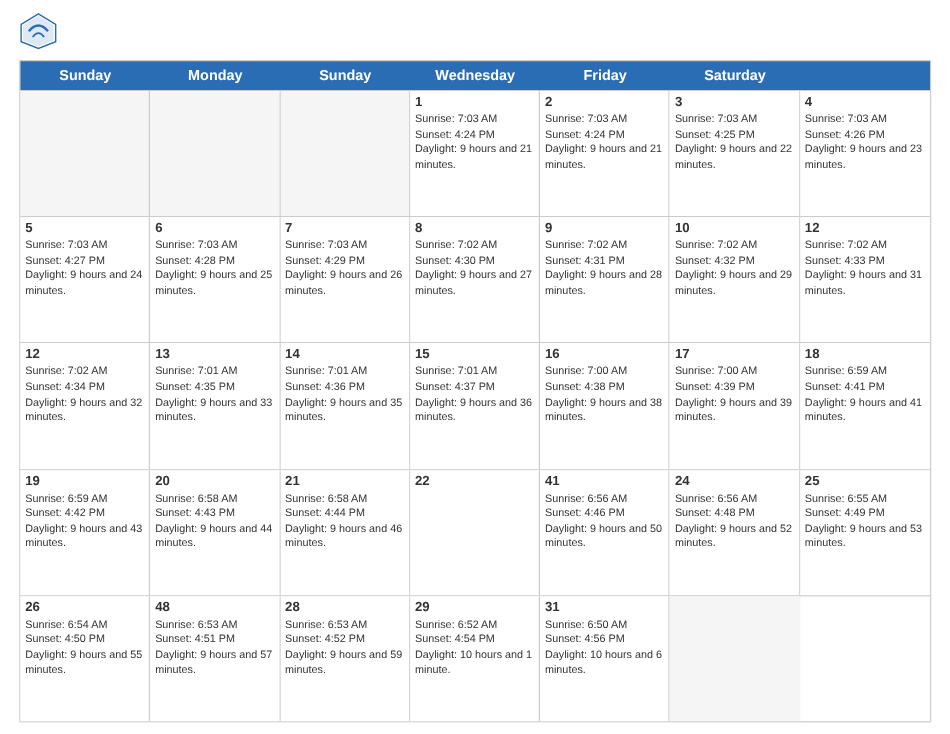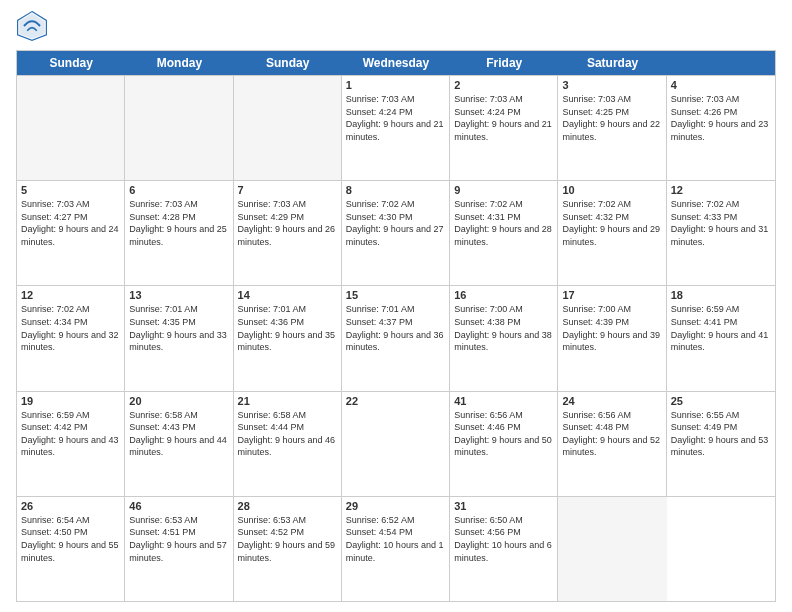--- a/index.html
+++ b/index.html
@@ -258,21 +258,21 @@
             <div class="day-number">25</div>
             <div class="day-info">Sunrise: 6:55 AM<br>Sunset: 4:49 PM<br>Daylight: 9 hours and 53 minutes.</div>
           </div>
         </div>
         <div class="cal-week">
           <div class="cal-cell">
             <div class="day-number">26</div>
             <div class="day-info">Sunrise: 6:54 AM<br>Sunset: 4:50 PM<br>Daylight: 9 hours and 55 minutes.</div>
           </div>
           <div class="cal-cell">
-            <div class="day-number">46</div>
+            <div class="day-number">48</div>
             <div class="day-info">Sunrise: 6:53 AM<br>Sunset: 4:51 PM<br>Daylight: 9 hours and 57 minutes.</div>
           </div>
           <div class="cal-cell">
             <div class="day-number">28</div>
             <div class="day-info">Sunrise: 6:53 AM<br>Sunset: 4:52 PM<br>Daylight: 9 hours and 59 minutes.</div>
           </div>
           <div class="cal-cell">
             <div class="day-number">29</div>
             <div class="day-info">Sunrise: 6:52 AM<br>Sunset: 4:54 PM<br>Daylight: 10 hours and 1 minute.</div>
           </div>

